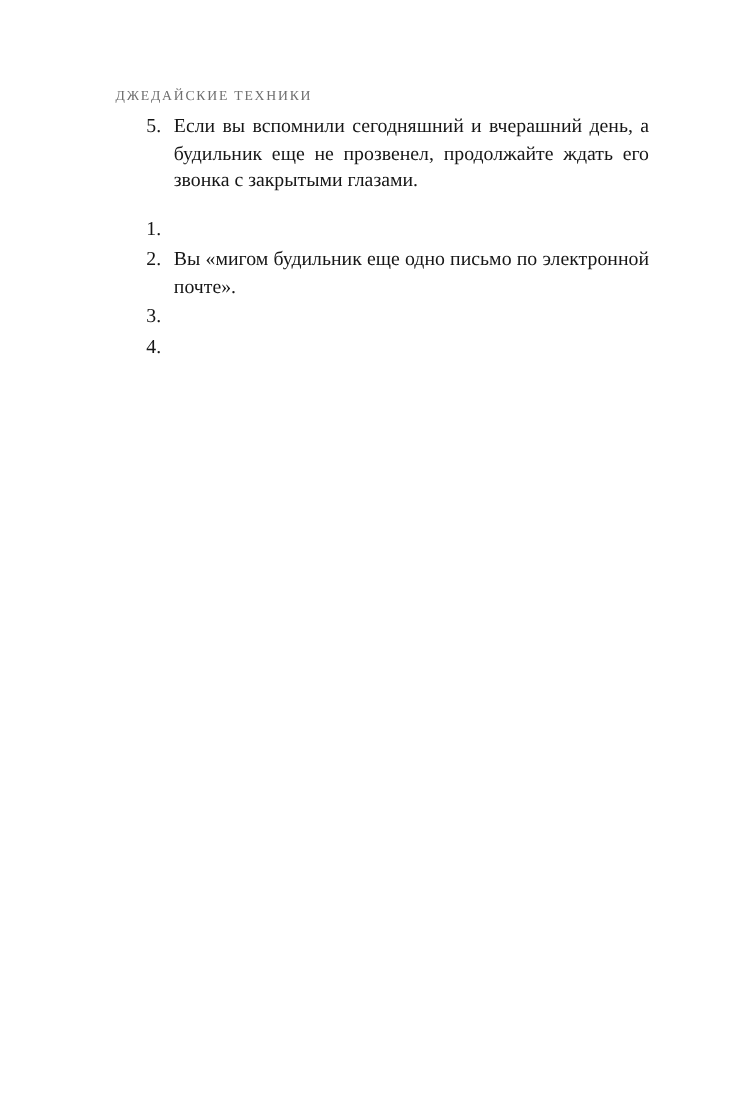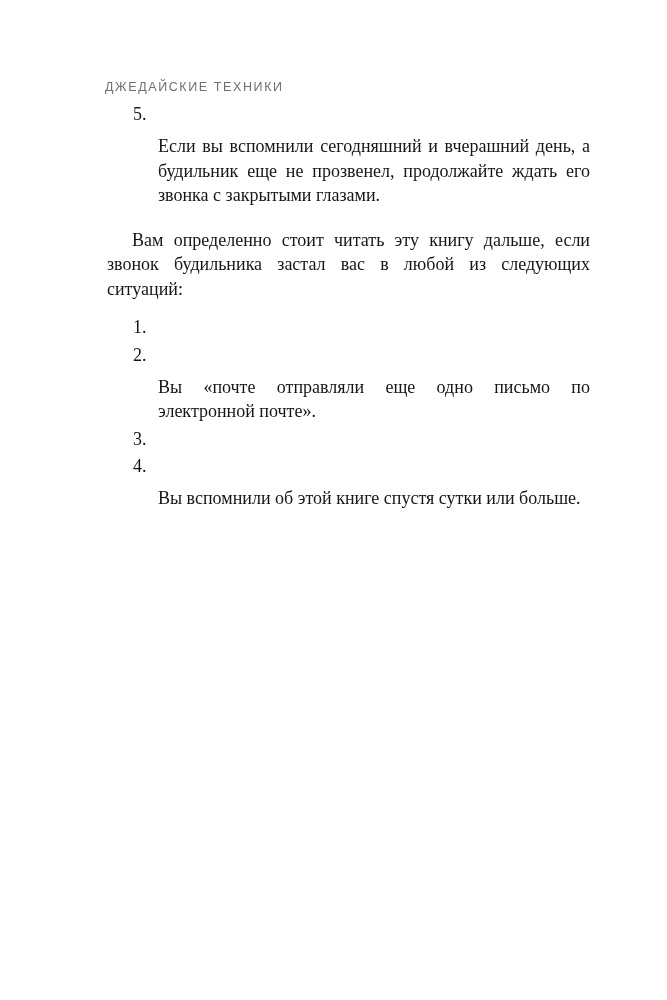--- a/index.html
+++ b/index.html
@@ -13,21 +13,21 @@
     height: 1000px;
     background: #ffffff;
     overflow: hidden;
     font-family: "Liberation Serif", "DejaVu Serif", serif;
     color: #161616;
   }
   .running-head {
     position: absolute;
     left: 105px;
     top: 80px;
-    font-family: Liberation Sans, sans-serif;
+    font-family: Liberation Serif, serif;
     font-size: 12.5px;
     font-weight: 500;
     letter-spacing: 1.6px;
     color: #6f6f6f;
     white-space: nowrap;
   }
   .content {
     position: absolute;
     left: 107px;
     top: 102px;
@@ -49,21 +49,20 @@
   }
   .num-list .num {
     flex: 0 0 25px;
     margin-left: 26px;
     text-align: left;
   }
   .num-list .txt {
     flex: 1 1 auto;
     text-align: justify;
     hyphens: auto;
-    margin-top: 32px;
     -webkit-hyphens: auto;
   }
   .carryover-list {
     margin-bottom: 20px;
   }
   .para {
     margin: 0;
     text-indent: 25px;
     text-align: justify;
   }
@@ -86,34 +85,32 @@
 
   <main class="content">
 
     <ol class="num-list carryover-list">
       <li>
         <span class="num">5.</span>
         <span class="txt">Если вы вспомнили сегодняшний и вчерашний день, а будильник еще не прозвенел, продолжайте ждать его звонка с закрытыми глазами.</span>
       </li>
     </ol>
 
-    <p class="para intro-para">Вам определенно стоит читать эту книгу дальше, если звонок будильника застал вас в любой из следующих ситуаций:</p>
 
     <ol class="num-list situations-list">
       <li>
         <span class="num">1.</span>
       </li>
       <li>
         <span class="num">2.</span>
-        <span class="txt">Вы «почте отправляли еще одно письмо по электронной почте».</span>
+        <span class="txt">Вы «мигом будильник еще одно письмо по электронной почте».</span>
       </li>
       <li>
         <span class="num">3.</span>
       </li>
       <li>
         <span class="num">4.</span>
-        <span class="txt">Вы вспомнили об этой книге спустя сутки или больше.</span>
       </li>
     </ol>
 
 
   </main>
 </div>
 
 </body></html>

